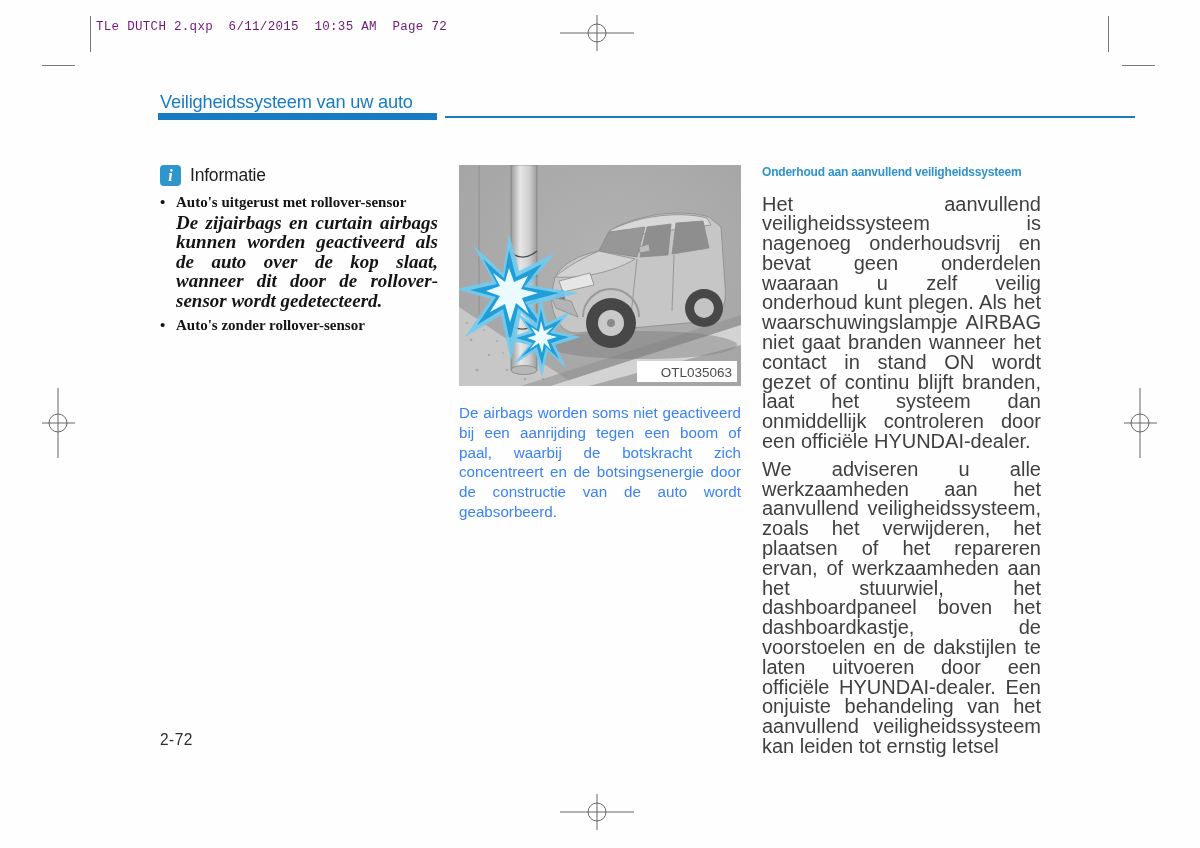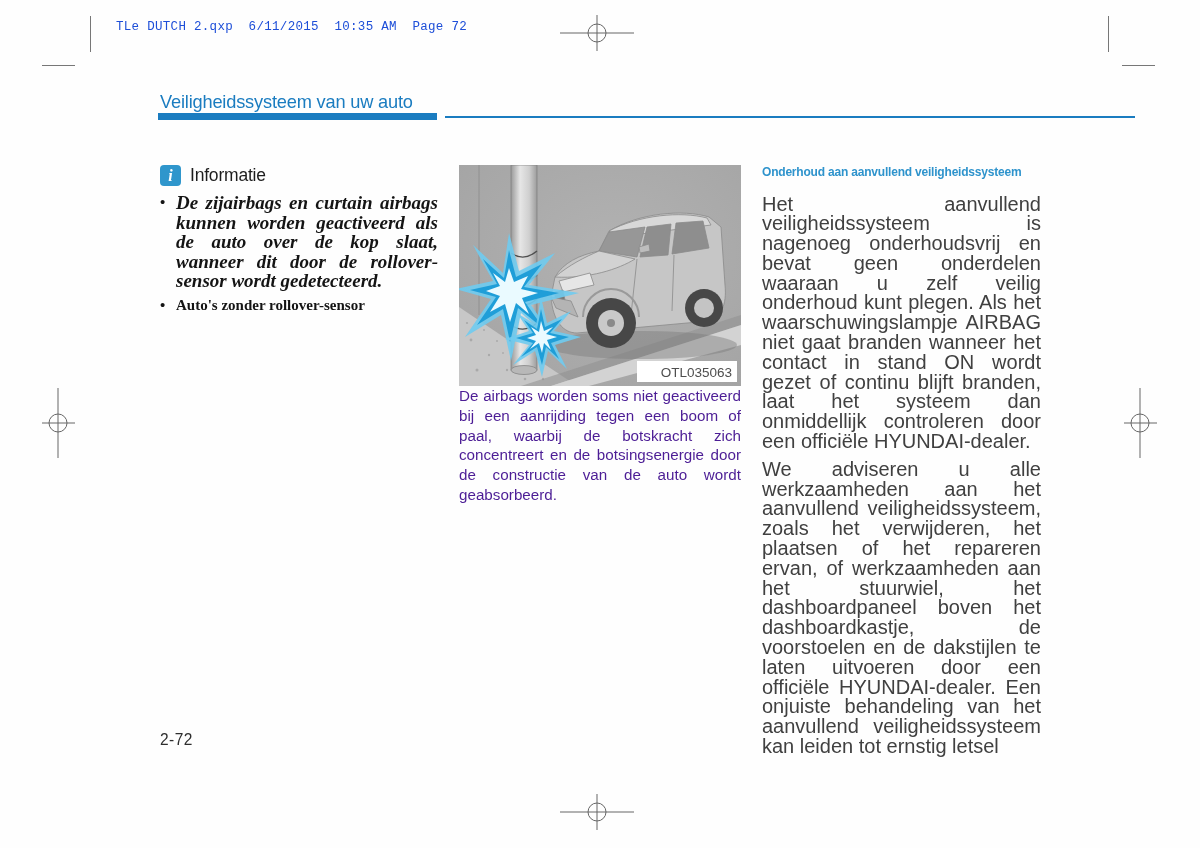--- a/index.html
+++ b/index.html
@@ -10,23 +10,22 @@
     font-family:"Liberation Sans", sans-serif;
     overflow:hidden;
     color:#424242;
   }
   .abs { position:absolute; }
 
   
   .slug {
     left:96px; top:20px;
     font-family:"Liberation Mono", monospace;
-    font-size:12.5px; color:#1d4ed8; letter-spacing:0.3px;
+    font-size:12.5px; color:#701a75; letter-spacing:0.3px;
     white-space:pre;
-    margin-left:20px;
   }
   .cropline { background:#777; }
   .v-line { width:1px; }
   .h-line { height:1px; }
   .regmark { overflow:visible; }
   .regmark line { stroke:#666; stroke-width:1; }
   .regmark circle { stroke:#666; stroke-width:1; fill:none; }
 
   
   .chapter-title {
@@ -53,21 +52,21 @@
   }
   .info-title { font-size:17.5px; font-weight:normal; color:#1d1d1d; letter-spacing:-0.2px; }
   .bullet-item { position:relative; padding-left:16px; margin-bottom:5px;
     font-family:"Liberation Serif", serif; font-weight:bold; color:#141414; }
   .bullet-dot { position:absolute; left:0; top:1px; font-size:15px; }
   .bullet-title { font-size:15px; line-height:19.6px; }
   .bullet-body  { font-size:19px; line-height:19.6px; text-align:justify;font-style:italic; }
 
   
   .figure-box { width:282px; height:221px; background:#f9a8d4; position:relative; }
-  .mid-para { margin-top:0; font-size:15.2px; line-height:19.8px; text-align:justify; color:#4c1d95; }
+  .mid-para { margin-top:17px; font-size:15.2px; line-height:19.8px; text-align:justify; color:#3b82f6; }
 
   
   .section-title {
     font-size:12px; line-height:21.5px; font-weight:bold;
     color:#2e93cc; letter-spacing:-0.2px; margin-bottom:11px;
   }
   .body-para { font-size:20px; line-height:19.8px; text-align:justify; color:#404040; margin-bottom:8px; }
 
   
   .folio { left:160px; top:730px; font-size:16.5px; color:#2e2e2e; letter-spacing:0.5px;
@@ -107,20 +106,21 @@
 <div class="abs title-bar"></div>
 <div class="abs title-rule"></div>
 
 <div class="abs col-left">
   <div class="info-head">
     <span class="info-icon">i</span>
     <span class="info-title">Informatie</span>
   </div>
   <div class="bullet-item">
     <span class="bullet-dot">•</span>
+    <div class="bullet-title">Auto's uitgerust met rollover-sensor</div>
     <div class="bullet-body">De zijairbags en curtain airbags kunnen worden geactiveerd als de auto over de kop slaat, wanneer dit door de rollover-sensor wordt gedetecteerd.</div>
   </div>
   <div class="bullet-item">
     <span class="bullet-dot">•</span>
     <div class="bullet-title">Auto's zonder rollover-sensor</div>
   </div>
 </div>
 
 <div class="abs col-mid">
   <div class="figure-box">

